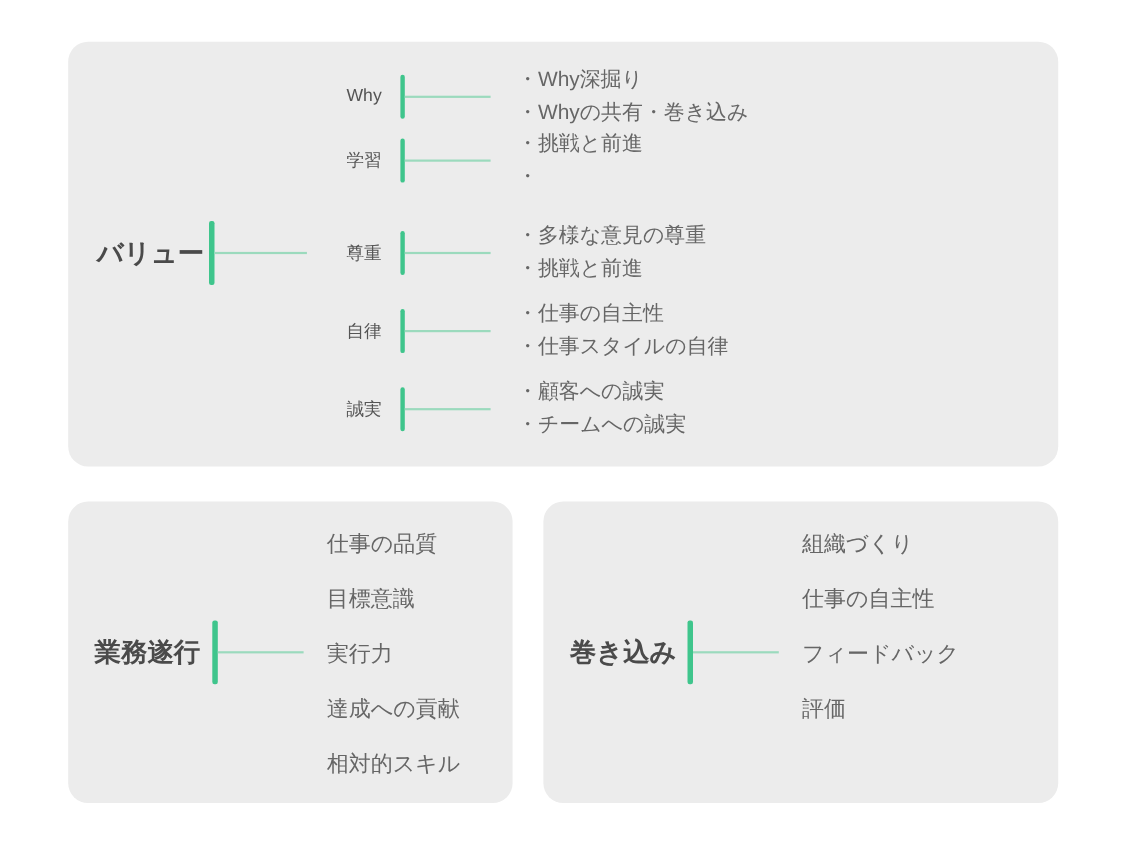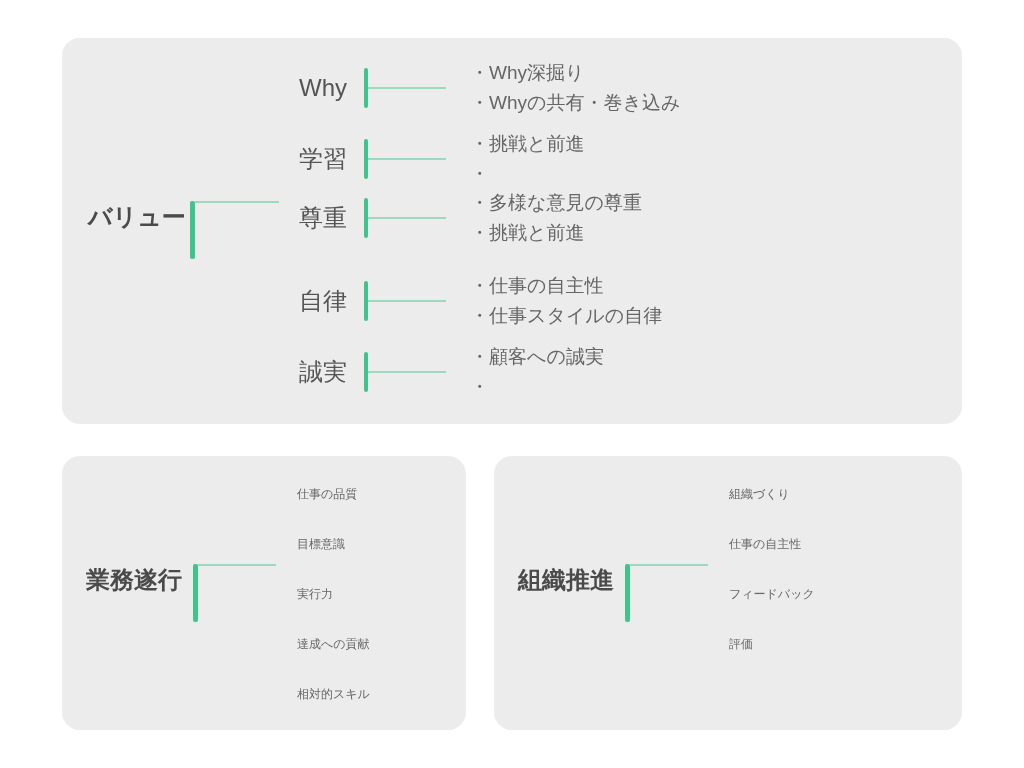--- a/index.html
+++ b/index.html
@@ -31,21 +31,21 @@
     border-radius: 18px;
   }
   .panel-values       { left: 62px;  top: 38px;  width: 900px; height: 386px; }
   .panel-execution    { left: 62px;  top: 456px; width: 404px; height: 274px; }
   .panel-organization { left: 494px; top: 456px; width: 468px; height: 274px; }
 
   
   .root-group {
     position: absolute;
     display: flex;
-    align-items: flex-start;
+    align-items: center;
     height: 58px;
   }
   .root-values { left: 26px; top: 163px; }
   .root-bottom { left: 24px; top: 108px; }
   .root-label {
     font-size: 24px;
     font-weight: bold;
     color: var(--root-text);
     white-space: nowrap;
   }
@@ -73,21 +73,21 @@
     left: 171px;
     height: 64px;
     display: flex;
     align-items: center;
   }
   .branch-label {
     flex: none;
     width: 114px;
     margin-right: 17px;
     text-align: right;
-    font-size: 24px;
+    font-size: 16px;
     color: var(--node-text);
     white-space: nowrap;
   }
   .branch-vbar { height: 40px; }
   .branch-hline { width: 78px; }
   .bullets {
     margin-left: 24px;
     display: flex;
     flex-direction: column;
     justify-content: center;
@@ -106,21 +106,21 @@
     position: absolute;
     left: 235px;
     top: 13px;
     display: flex;
     flex-direction: column;
   }
   .item-line {
     height: 50px;
     display: flex;
     align-items: center;
-    font-size: 12px;
+    font-size: 20px;
     color: var(--item-text);
     white-space: nowrap;
   }
 </style>
 </head>
 <body>
 
 <div class="canvas">
 
   <section class="panel panel-values">
@@ -140,36 +140,36 @@
           <span class="marker">・</span>
           <span>Why深掘り</span>
         </div>
         <div class="bullet-line">
           <span class="marker">・</span>
           <span>Whyの共有・巻き込み</span>
         </div>
       </div>
     </div>
 
-    <div class="branch" style="top:89px">
+    <div class="branch" style="top:76px">
       <div class="branch-label">学習</div>
       <div class="vbar branch-vbar"></div>
       <div class="hline branch-hline"></div>
       <div class="bullets">
         <div class="bullet-line">
           <span class="marker">・</span>
           <span>挑戦と前進</span>
         </div>
         <div class="bullet-line">
           <span class="marker">・</span>
         </div>
       </div>
     </div>
 
-    <div class="branch" style="top:148px">
+    <div class="branch" style="top:160px">
       <div class="branch-label">尊重</div>
       <div class="vbar branch-vbar"></div>
       <div class="hline branch-hline"></div>
       <div class="bullets">
         <div class="bullet-line">
           <span class="marker">・</span>
           <span>多様な意見の尊重</span>
         </div>
         <div class="bullet-line">
           <span class="marker">・</span>
@@ -198,20 +198,21 @@
       <div class="branch-label">誠実</div>
       <div class="vbar branch-vbar"></div>
       <div class="hline branch-hline"></div>
       <div class="bullets">
         <div class="bullet-line">
           <span class="marker">・</span>
           <span>顧客への誠実</span>
         </div>
         <div class="bullet-line">
           <span class="marker">・</span>
+          <span>チームへの誠実</span>
         </div>
       </div>
     </div>
   </section>
 
   <section class="panel panel-execution">
     <div class="root-group root-bottom">
       <div class="root-label">業務遂行</div>
       <div class="vbar root-vbar"></div>
       <div class="hline"></div>
@@ -220,21 +221,21 @@
       <div class="item-line">仕事の品質</div>
       <div class="item-line">目標意識</div>
       <div class="item-line">実行力</div>
       <div class="item-line">達成への貢献</div>
       <div class="item-line">相対的スキル</div>
     </div>
   </section>
 
   <section class="panel panel-organization">
     <div class="root-group root-bottom">
-      <div class="root-label">組織推進</div>
+      <div class="root-label">巻き込み</div>
       <div class="vbar root-vbar"></div>
       <div class="hline"></div>
     </div>
     <div class="items-col">
       <div class="item-line">組織づくり</div>
       <div class="item-line">仕事の自主性</div>
       <div class="item-line">フィードバック</div>
       <div class="item-line">評価</div>
     </div>
   </section>

